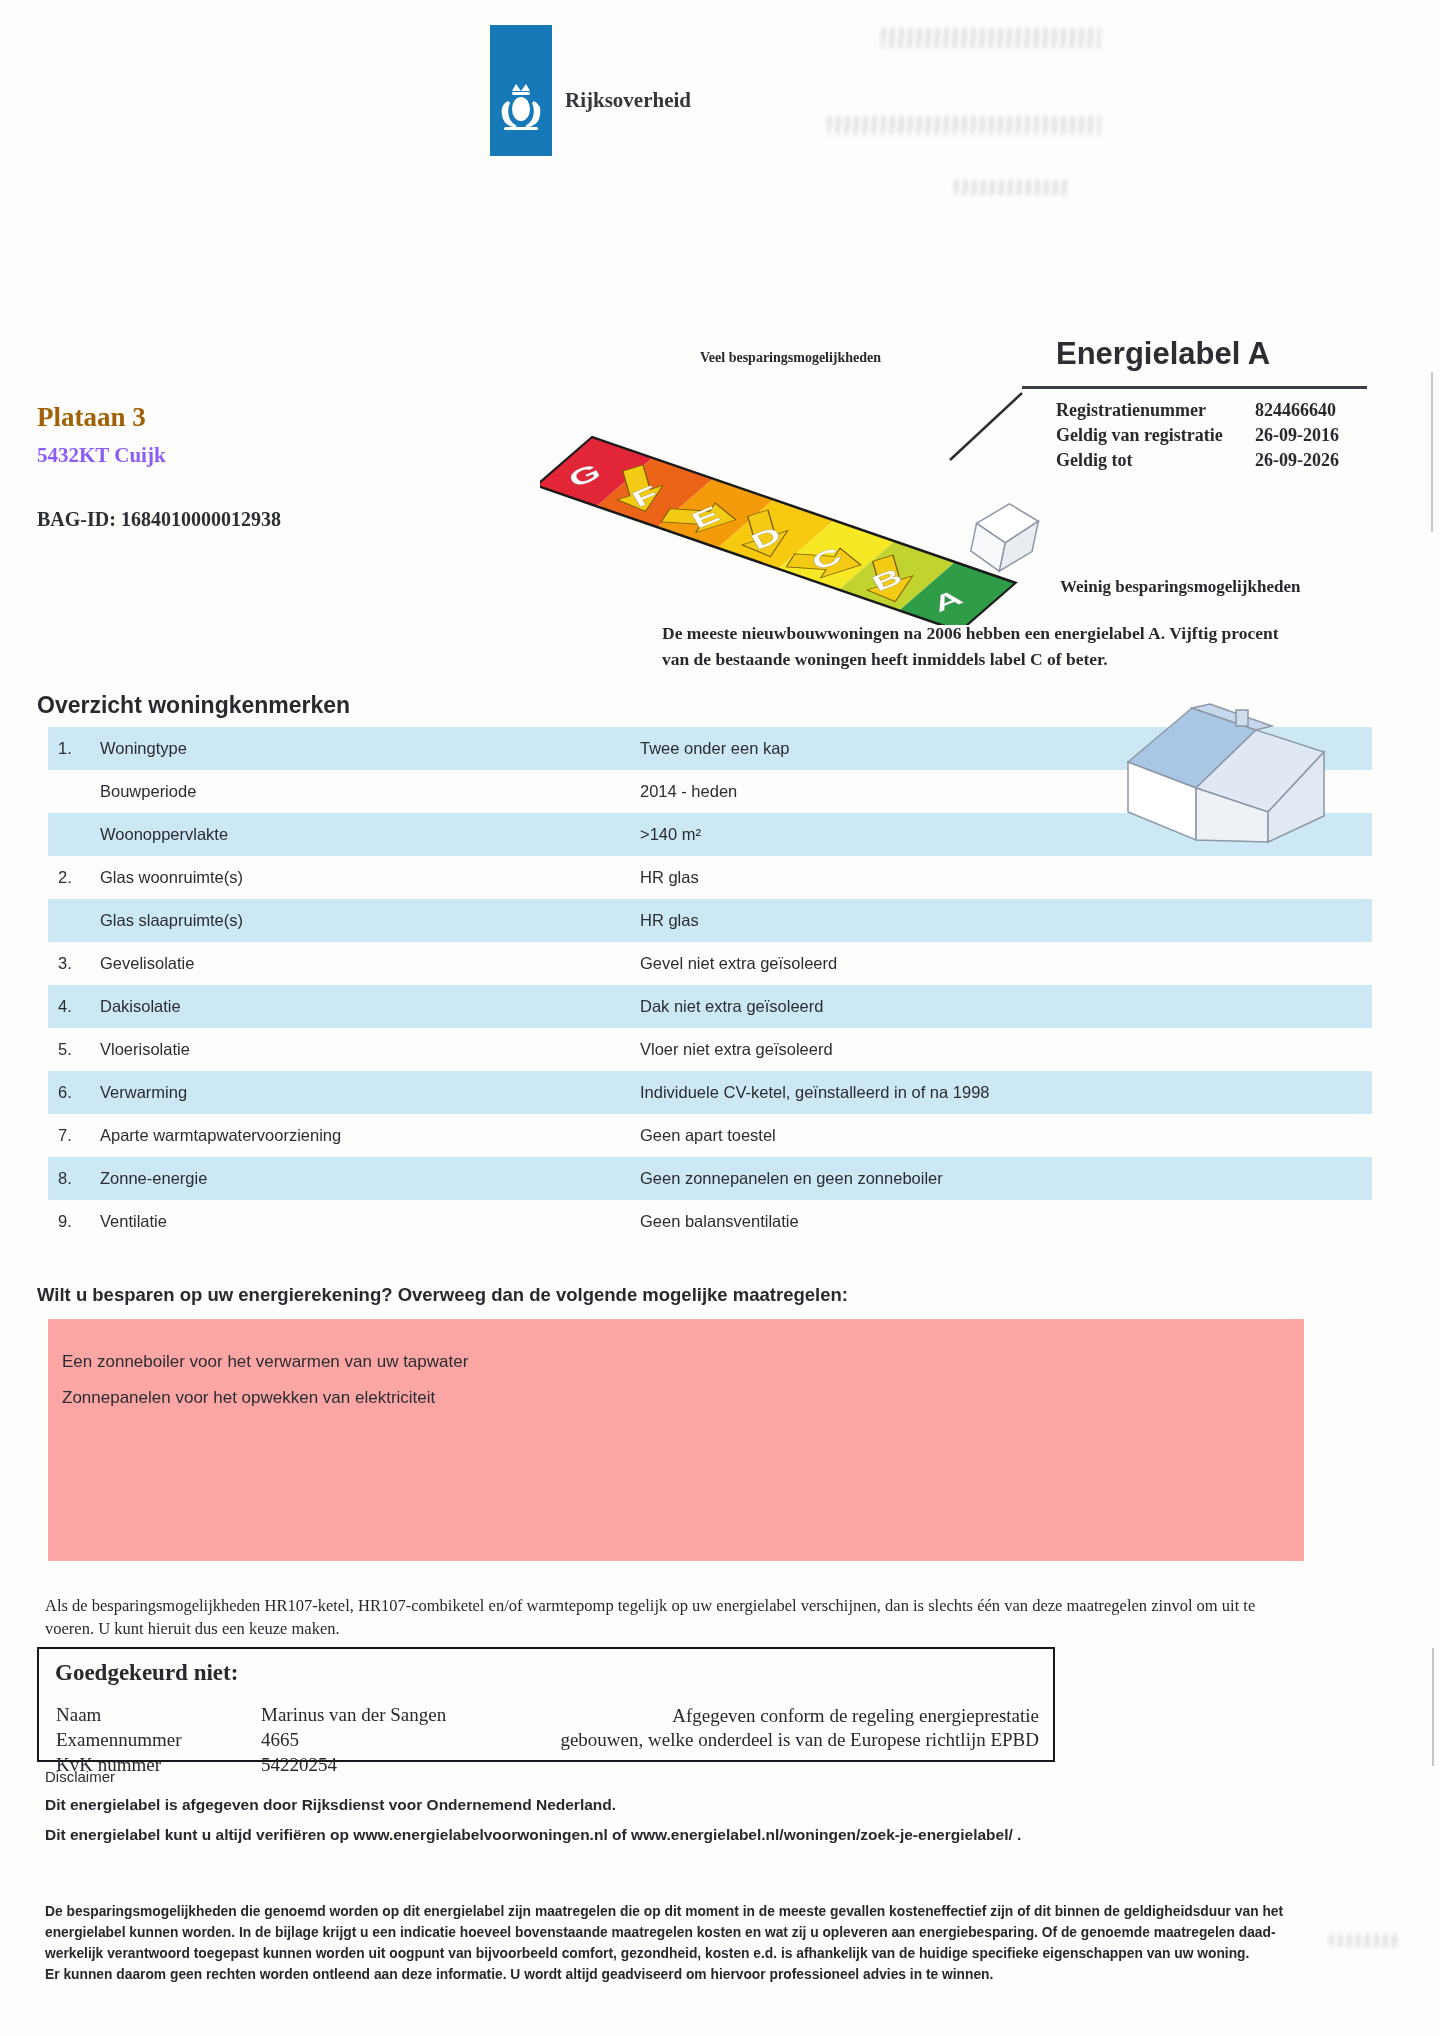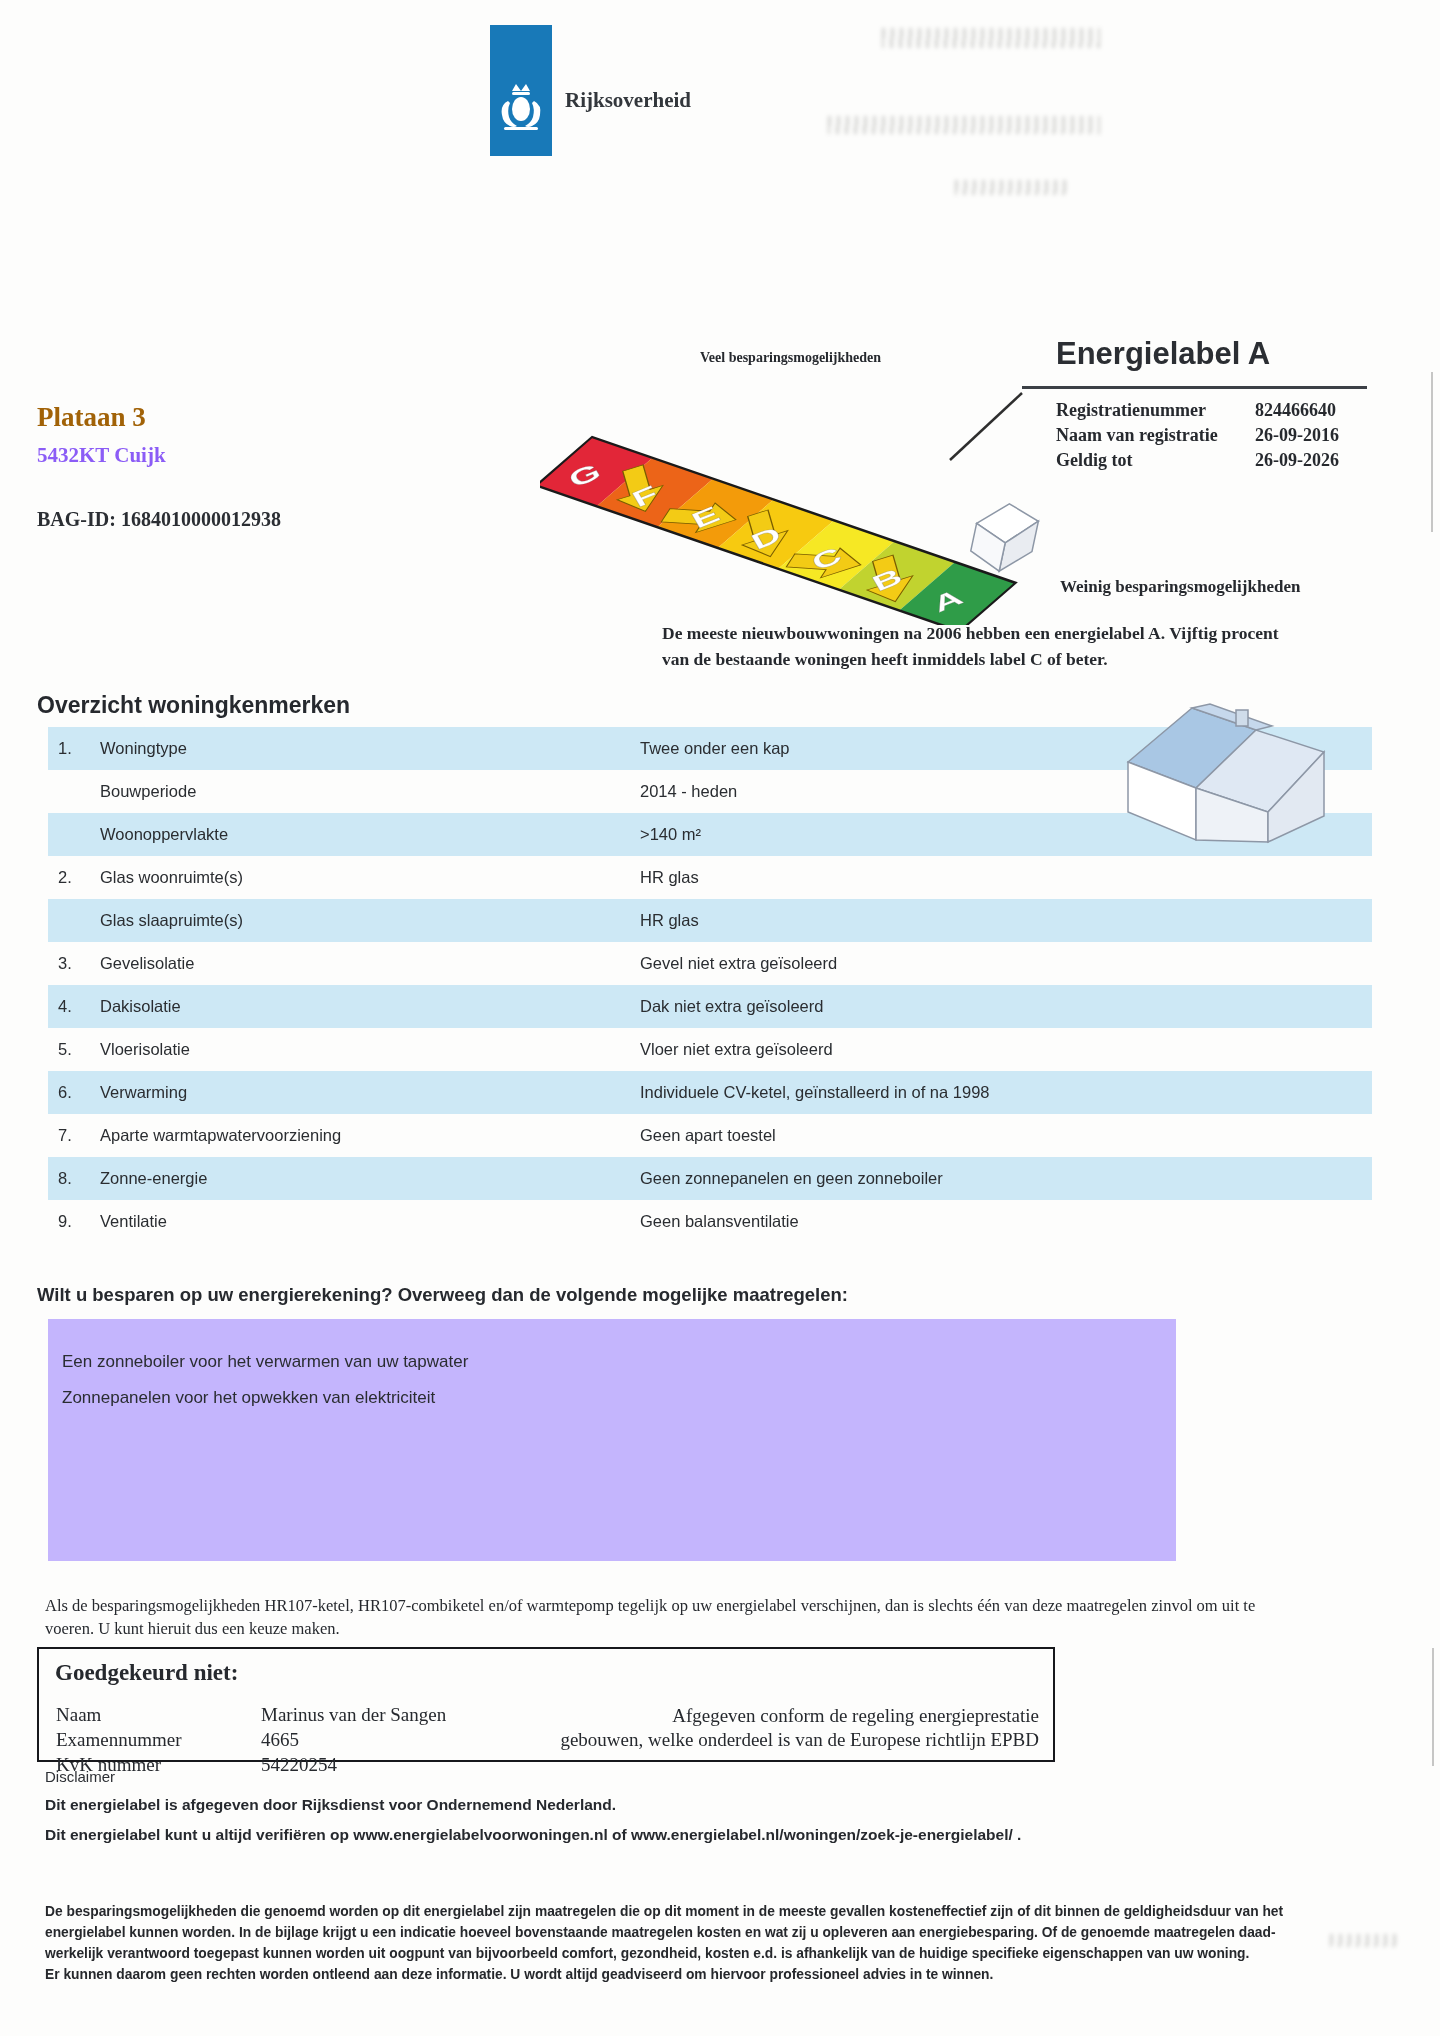--- a/index.html
+++ b/index.html
@@ -40,21 +40,21 @@
   .row{position:relative;height:43px;display:flex;align-items:center;padding-left:10px;box-sizing:border-box;
        font-size:16.5px;color:#2a2d31;}
   .row:nth-child(odd){background:#cde8f5;}
   .row .num{width:42px;}
   .row .val{position:absolute;left:592px;}
 
   .house-table-svg{left:1118px;top:700px;width:235px;height:150px;}
 
   
   .measures-heading{left:37px;top:1284px;font-size:18.5px;font-weight:bold;}
-  .measures-box{left:48px;top:1319px;width:1128px;height:242px;background:#c4b5fd;}
+  .measures-box{left:48px;top:1319px;width:1256px;height:242px;background:#fca5a5;}
   .measure-item{position:absolute;left:14px;font-size:17px;color:#2a2d31;}
   .measure-item.m0{top:33px;}
   .measure-item.m1{top:69px;}
 
   
   .note{left:45px;top:1594px;width:1335px;font-size:16.5px;line-height:23px;color:#26292e;font-weight:500;}
 
   
   .approval-box{left:37px;top:1647px;width:1018px;height:115px;border:2.5px solid #17181c;box-sizing:border-box;}
   .approval-heading{position:absolute;left:16px;top:11px;font-size:23px;font-weight:bold;color:#26292e;}
@@ -106,21 +106,21 @@
 
   <div class="abs veel-note serif">Veel besparingsmogelijkheden</div>
   <div class="abs label-title sans">Energielabel A</div>
   <div class="abs label-underline"></div>
   <div class="abs reg-rows serif">
     <div class="reg-row">
       <span class="reg-label">Registratienummer</span>
       <span>824466640</span>
     </div>
     <div class="reg-row">
-      <span class="reg-label">Naam van registratie</span>
+      <span class="reg-label">Geldig van registratie</span>
       <span>26-09-2016</span>
     </div>
     <div class="reg-row">
       <span class="reg-label">Geldig tot</span>
       <span>26-09-2026</span>
     </div>
   </div>
 
   <svg class="abs scale-svg" viewBox="0 0 570 235">
     <line x1="482" y1="3" x2="410" y2="70" stroke="#2e2e2e" stroke-width="2.5"></line>

